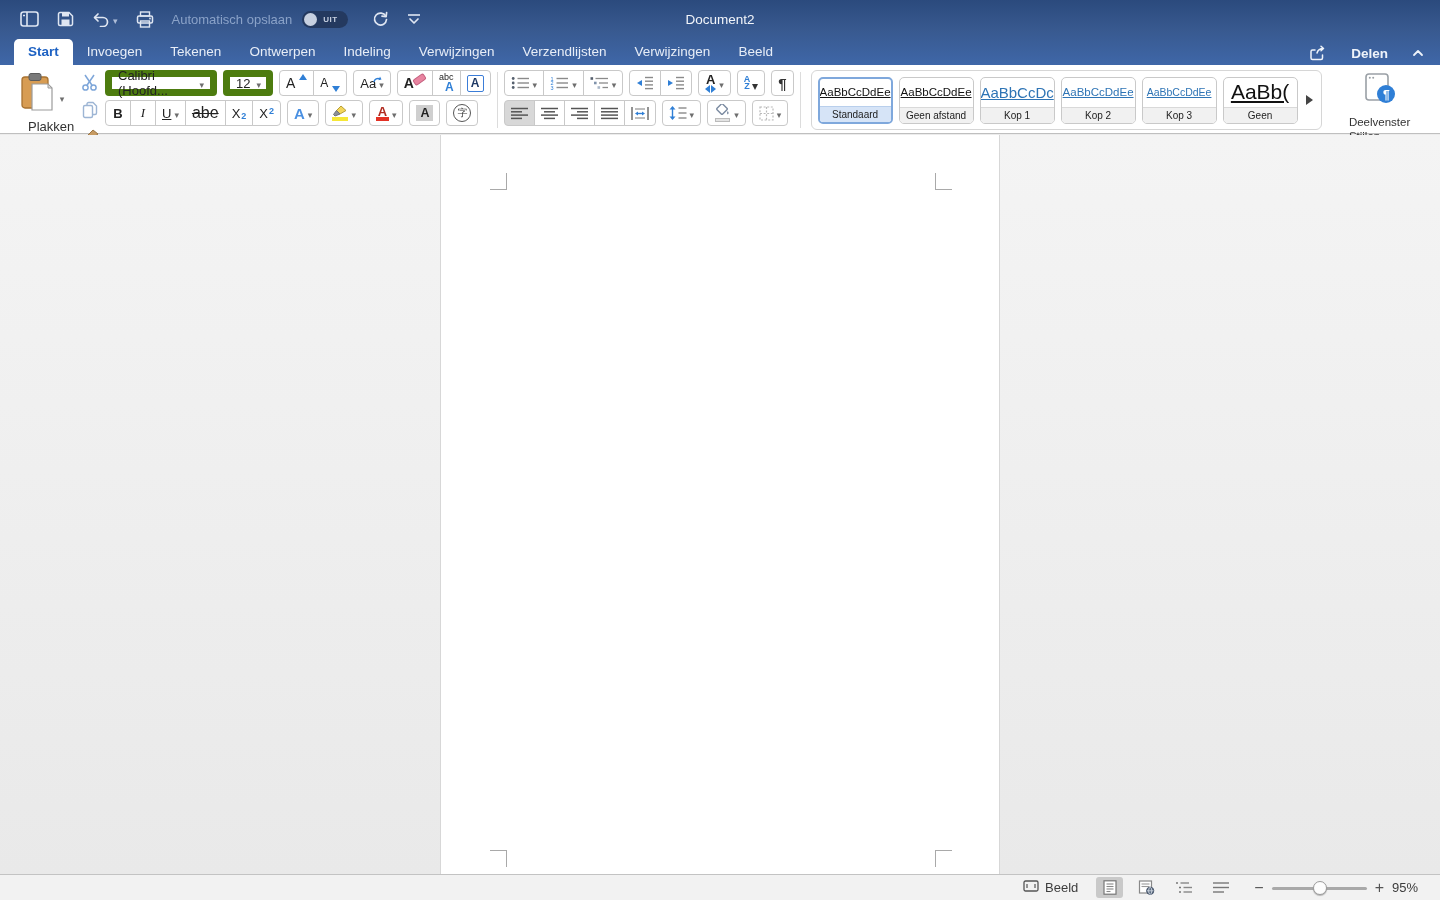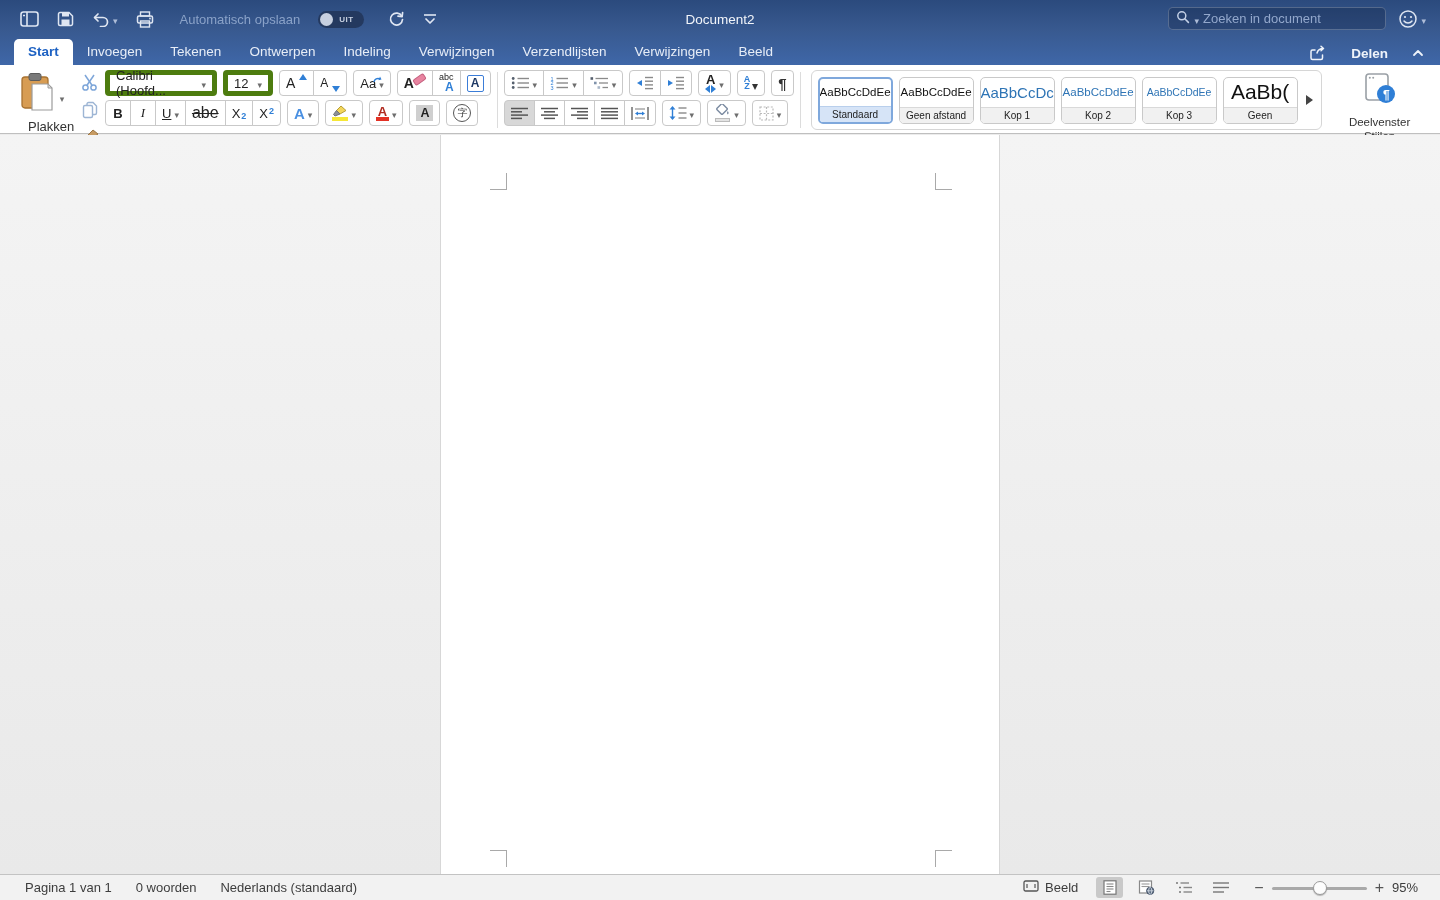--- a/index.html
+++ b/index.html
@@ -6,21 +6,21 @@
   html,body { width:1440px; height:900px; overflow:hidden; font-family:"Liberation Sans", sans-serif; }
   .app { position:absolute; inset:0; background:#ececec; }
 
   
   .header { position:absolute; top:0; left:0; width:1440px; height:65px;
             background:linear-gradient(180deg,#2b4a7d 0%, #38598f 45%, #3f67a8 100%); }
   .titlebar { position:absolute; top:0; left:0; right:0; height:38px; display:flex; align-items:center; }
   .tb-left { display:flex; align-items:center; gap:18px; padding-left:20px; }
   .tb-ic { display:flex; align-items:center; gap:3px; cursor:default; }
   .tb-ic svg { display:block; }
-  .autosave { display:flex; align-items:center; gap:18px; margin-left:8px; }
+  .autosave { display:flex; align-items:center; gap:10px; }
   .autosave-label { color:#8aa2c8; font-size:13px; }
   .toggle { width:46px; height:17px; border-radius:9px; background:#24395f; display:flex; align-items:center; padding:2px; }
   .knob { width:13px; height:13px; border-radius:50%; background:#c7d0e0; }
   .toggle-state { color:#c7d0e0; font-size:8px; font-weight:bold; margin-left:6px; letter-spacing:.5px; }
   .doc-title { position:absolute; left:0; right:0; top:0; height:38px; display:flex; align-items:center; justify-content:center;
                color:#f2f5fa; font-size:13.5px; pointer-events:none; }
   .tb-right { position:absolute; right:14px; top:7px; display:flex; align-items:center; gap:12px; }
   .searchbox { width:218px; height:23px; background:rgba(10,25,55,.28); border:1px solid rgba(255,255,255,.22);
                border-radius:5px; display:flex; align-items:center; padding:0 7px; gap:4px; }
   .searchbox input { flex:1; background:transparent; border:none; outline:none; color:#dfe7f4; font-size:13px;
@@ -51,21 +51,21 @@
   .rows { display:flex; flex-direction:column; gap:4px; }
 
   
   .paste-grp { width:97px; flex:none; display:flex; padding-top:2px; }
   .paste-main { display:flex; flex-direction:column; align-items:center; }
   .paste-top { display:flex; align-items:flex-start; gap:4px; }
   .paste-label { font-size:13px; color:#333; margin-top:3px;margin-left:20px; }
   .clip-col { display:flex; flex-direction:column; align-items:center; gap:6px; margin-left:6px; padding-top:2px; }
 
   
-  .combo { height:26px; border:5px solid #4d7c0f; border-radius:4px; background:#fff; display:flex; align-items:center;
+  .combo { height:26px; border:7px solid #4d7c0f; border-radius:4px; background:#fff; display:flex; align-items:center;
            padding:0 6px; font-size:13px; color:#222; justify-content:space-between; gap:6px; }
   .combo-font { width:112px; }
   .combo-size { width:50px; }
 
   .glyph-b { font-weight:bold; }
   .glyph-i { font-style:italic; font-family:"Liberation Serif", serif; }
   .glyph-u { text-decoration:underline; }
   .glyph-abe { text-decoration:line-through; }
   .subsup { font-size:9px; color:#2f7fd6; font-weight:bold; }
   .sub { align-self:flex-end; margin-left:1px; }
@@ -93,33 +93,33 @@
   .sortwrap { display:flex; align-items:center; gap:2px; }
   .sort-let { display:flex; flex-direction:column; line-height:.8; font-size:9px; font-weight:bold; color:#2f7fd6; }
   .sort-arr { width:0; height:0; border-left:3.5px solid transparent; border-right:3.5px solid transparent; border-top:6px solid #333; margin-top:8px; }
   .pilcrow { font-size:15px; color:#333; font-weight:bold; }
 
   
   .styles-wrap { display:flex; align-items:center; gap:6px; border:1px solid #d6d6d6; border-radius:6px;
                  padding:5px 6px; margin-left:4px; background:#fff; height:60px; }
   .style-card { width:75px; height:47px; border:1px solid #c9c9c9; border-radius:5px; background:#fff;
                 display:flex; flex-direction:column; overflow:hidden; flex:none; }
-  .style-card .prev { flex:1; display:flex; align-items:center; justify-content:center; font-size:11.5px; color:#111; white-space:nowrap; overflow:hidden; }
+  .style-card .prev { flex:1; display:flex; align-items:center; justify-content:center; font-size:11.5px; color:#111; white-space:nowrap; overflow:hidden;text-decoration:underline; }
   .style-card .lab { height:16px; font-size:10px; color:#222; background:#f1f1f1; border-top:1px solid #d9d9d9;
                      display:flex; align-items:center; justify-content:center; }
   .style-card.sel { border:2px solid #7fa8dc; }
   .style-card.sel .lab { background:#d6e4f7; border-top-color:#b9cfec; }
   .c-blue { color:#2e74b5 !important; }
   .sz-k1 { font-size:15px !important; }
   .sz-k3 { font-size:10.5px !important; }
   .sz-title { font-size:21px !important; color:#111 !important; }
   .more-arrow { width:0; height:0; border-top:5px solid transparent; border-bottom:5px solid transparent; border-left:7px solid #444; margin:0 2px; }
 
   .stylepane { display:flex; flex-direction:column; align-items:center; margin-left:14px; padding-top:3px; width:88px; flex:none; }
-  .stylepane .lbl { font-size:11.5px; color:#333; text-align:center; line-height:1.25; margin-top:4px; }
+  .stylepane .lbl { font-size:11.5px; color:#333; line-height:1.25; margin-top:4px; }
 
   
   .canvas { position:absolute; top:135px; left:0; width:1440px; height:739px;
             background:linear-gradient(180deg,#f4f4f4 0%, #e9e9e9 100%); }
   .page { position:absolute; left:440px; top:0; width:560px; height:739px; background:#ffffff;
           border-left:1px solid #d7d7d7; border-right:1px solid #d7d7d7; }
   .crop { position:absolute; width:17px; height:17px; }
   .crop-tl { left:49px; top:38px; border-right:1px solid #a9a9a9; border-bottom:1px solid #a9a9a9; }
   .crop-tr { left:494px; top:38px; border-left:1px solid #a9a9a9; border-bottom:1px solid #a9a9a9; }
   .crop-bl { left:49px; top:715px; border-right:1px solid #a9a9a9; border-top:1px solid #a9a9a9; }
@@ -192,41 +192,20 @@
             </svg>
         </span>
         <span class="tb-ic">
           <svg width="14" height="12" viewBox="0 0 14 12">
               <line x1="1" y1="2" x2="13" y2="2" stroke="#dfe6f2" stroke-width="1.6"></line>
               <path d="M3 6 L7 10 L11 6" fill="none" stroke="#dfe6f2" stroke-width="1.7" stroke-linecap="round" stroke-linejoin="round"></path>
             </svg>
         </span>
       </div>
       <div class="doc-title">Document2</div>
-      <div class="tb-right">
-        <div class="searchbox">
-          <span>
-            <svg width="14" height="14" viewBox="0 0 14 14">
-                <circle cx="5.8" cy="5.8" r="4" fill="none" stroke="#c3d0e6" stroke-width="1.5"></circle>
-                <line x1="8.8" y1="8.8" x2="12.4" y2="12.4" stroke="#c3d0e6" stroke-width="1.6" stroke-linecap="round"></line>
-              </svg>
-          </span>
-          <span class="caret-w"></span>
-          <input type="text" placeholder="Zoeken in document" style="">
-        </div>
-        <span class="tb-ic">
-          <svg width="20" height="20" viewBox="0 0 20 20">
-              <circle cx="10" cy="10" r="8" fill="none" stroke="#dfe6f2" stroke-width="1.5"></circle>
-              <circle cx="7" cy="8" r="1.1" fill="#dfe6f2"></circle>
-              <circle cx="13" cy="8" r="1.1" fill="#dfe6f2"></circle>
-              <path d="M6 12 a5 5 0 0 0 8 0" fill="none" stroke="#dfe6f2" stroke-width="1.5" stroke-linecap="round"></path>
-            </svg>
-          <span class="caret-w"></span>
-        </span>
-      </div>
     </div>
 
     <div class="tabbar">
       <div class="tab active">Start</div>
       <div class="tab">Invoegen</div>
       <div class="tab">Tekenen</div>
       <div class="tab">Ontwerpen</div>
       <div class="tab">Indeling</div>
       <div class="tab">Verwijzingen</div>
       <div class="tab">Verzendlijsten</div>
@@ -602,25 +581,20 @@
   <div class="canvas">
     <div class="page">
       <div class="crop crop-tl"></div>
       <div class="crop crop-tr"></div>
       <div class="crop crop-bl"></div>
       <div class="crop crop-br"></div>
     </div>
   </div>
 
   <div class="statusbar">
-    <div class="sb-left">
-      <span>Pagina 1 van 1</span>
-      <span>0 woorden</span>
-      <span>Nederlands (standaard)</span>
-    </div>
     <div class="sb-right">
       <span class="focus">
         <span>
           <svg width="16" height="12" viewBox="0 0 16 12">
               <rect x="1" y="1" width="14" height="10" rx="1.5" fill="none" stroke="#555" stroke-width="1.3"></rect>
               <line x1="4" y1="4" x2="4" y2="8" stroke="#555" stroke-width="1.2"></line>
               <line x1="12" y1="4" x2="12" y2="8" stroke="#555" stroke-width="1.2"></line>
             </svg>
         </span>
         <span>Beeld</span>

